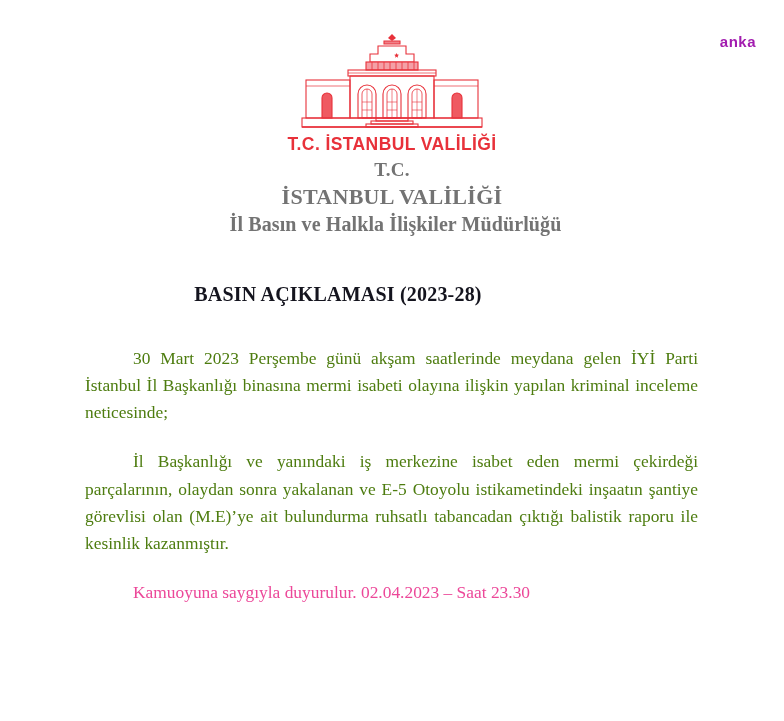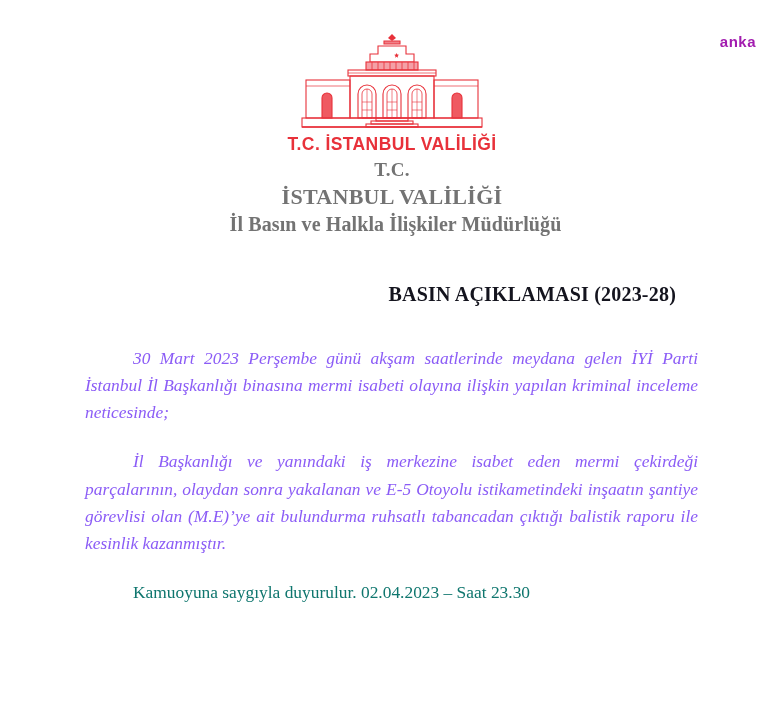--- a/index.html
+++ b/index.html
@@ -71,52 +71,51 @@
   }
   .org-heading .l1 { font-size: 19px; letter-spacing: 0.2px; }
   .org-heading .l2 { font-size: 22px; letter-spacing: 0.3px; }
   .org-heading .l3 { font-size: 20px; letter-spacing: 0.1px; padding-left: 7px; }
 
   .doc-title {
     position: absolute;
     top: 283px;
     left: 0;
     width: 676px;
-    text-align: right;
+    text-align: center;
     font-size: 20px;
     font-weight: 700;
     letter-spacing: 0.2px;
     color: #14141e;
   }
 
   
   .body-copy {
     position: absolute;
     top: 345px;
     left: 85px;
     width: 613px;
   }
   .para {
     margin: 0 0 22px 0;
     font-size: 17.4px;
     line-height: 1.56;
     text-align: justify;
     text-indent: 48px;
-    color: #8b5cf6;
+    color: #4d7c0f;
     hyphens: none;
-    font-style: italic;
   }
   .para:last-child { margin-bottom: 0; }
   .closing {
     margin: 0;
     font-size: 17.4px;
     line-height: 1.56;
     text-indent: 48px;
     text-align: left;
-    color: #0f766e;
+    color: #ec4899;
   }
 </style>
 </head>
 <body>
 
 <div class="page">
 
   <div class="watermark">anka</div>
 
   <div class="logo-block">

